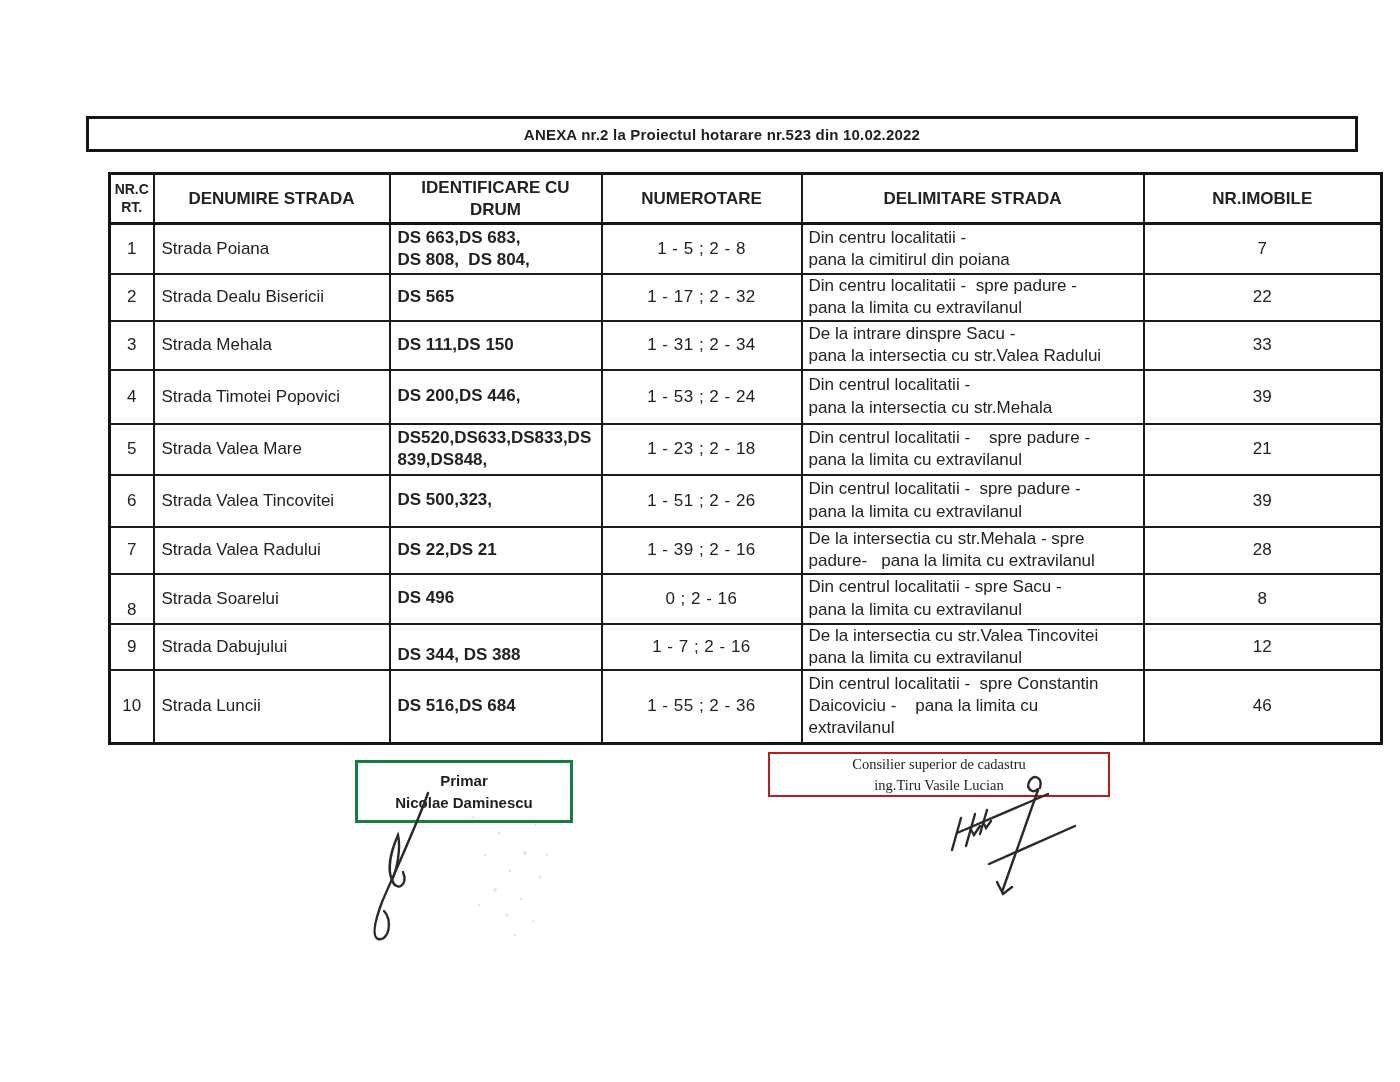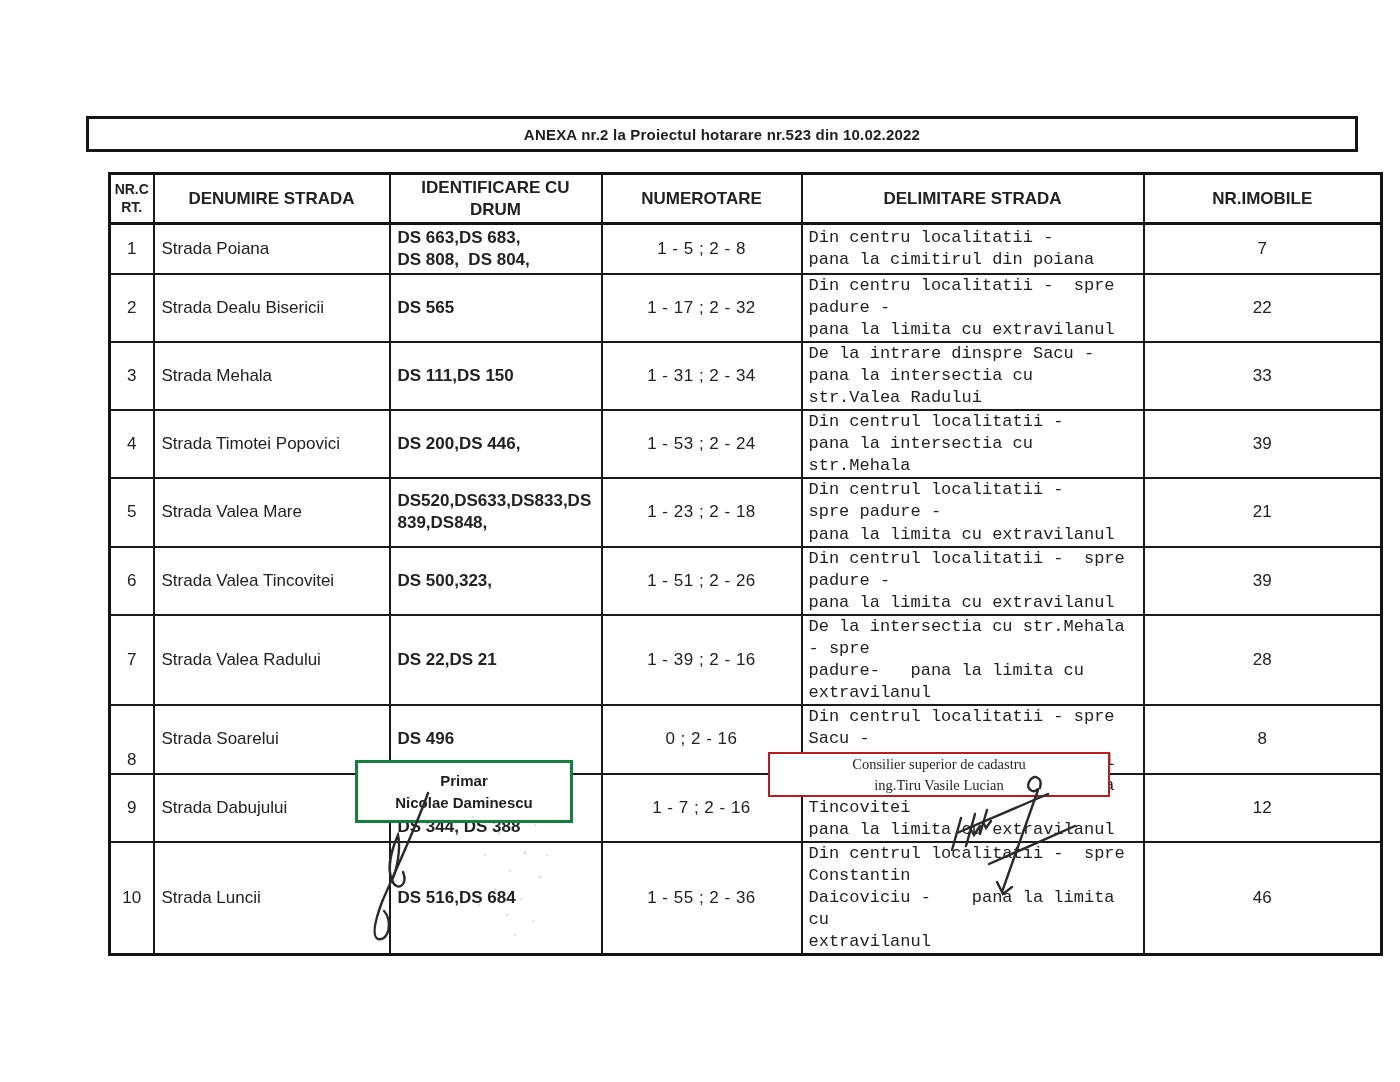--- a/index.html
+++ b/index.html
@@ -23,21 +23,21 @@
   .street-table th, .street-table td {
     border:2px solid #1a1a1a; overflow:hidden;
     font-size:17px; vertical-align:middle; color:#222;
   }
   .street-table thead th { font-weight:bold; text-align:center; white-space:pre-line; line-height:1.25; border-bottom:3px solid #141414; }
   .street-table thead th.c-nr { font-size:14px; }
   td.c-nr { text-align:center; }
   td.c-denumire { text-align:left; padding-left:7px; }
   td.c-ident { text-align:left; padding-left:7px; white-space:pre-wrap; word-break:break-all; line-height:1.3;font-weight:bold; }
   td.c-num { text-align:center; letter-spacing:0.5px; }
-  td.c-delim { text-align:left; padding-left:6px; padding-right:12px; white-space:pre-wrap; line-height:1.3;font-family:Liberation Mono, monospace; }
+  td.c-delim { text-align:left; padding-left:6px; padding-right:12px; white-space:pre-wrap; line-height:1.3; }
   td.c-imob { text-align:center; }
   td.vbottom { vertical-align:bottom; padding-bottom:3px; }
 
   .sig-box {
     position:absolute; display:flex; flex-direction:column; align-items:center; justify-content:center;
     text-align:center; background:#fff;
   }
   .sig-box.primar {
     left:355px; top:760px; width:218px; height:63px; border:3px solid #15803d;
     font-weight:bold; font-size:15px; line-height:1.45;

